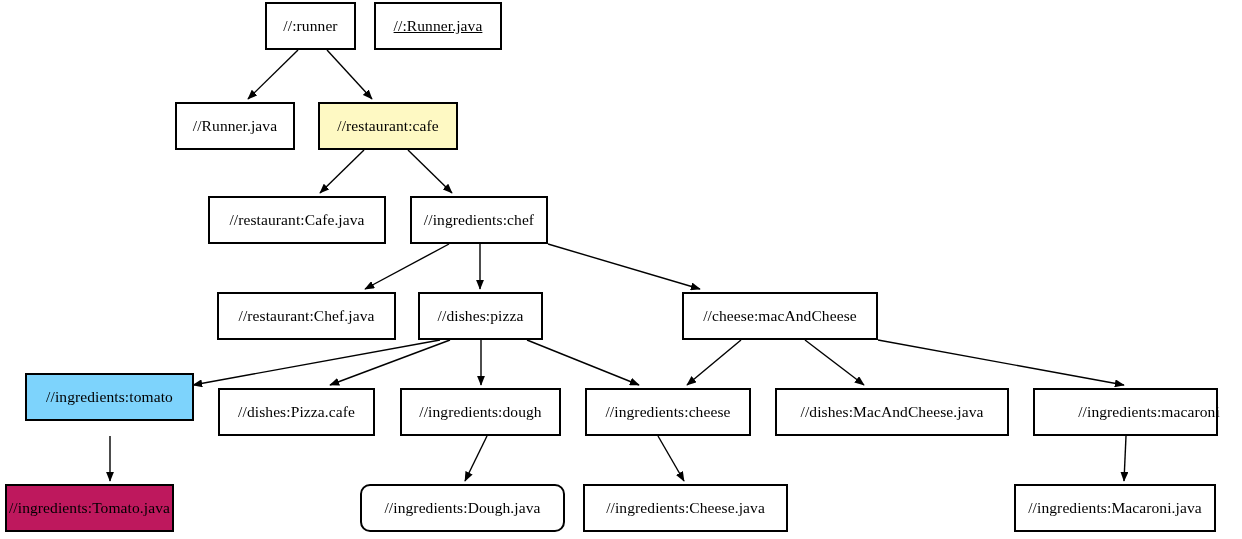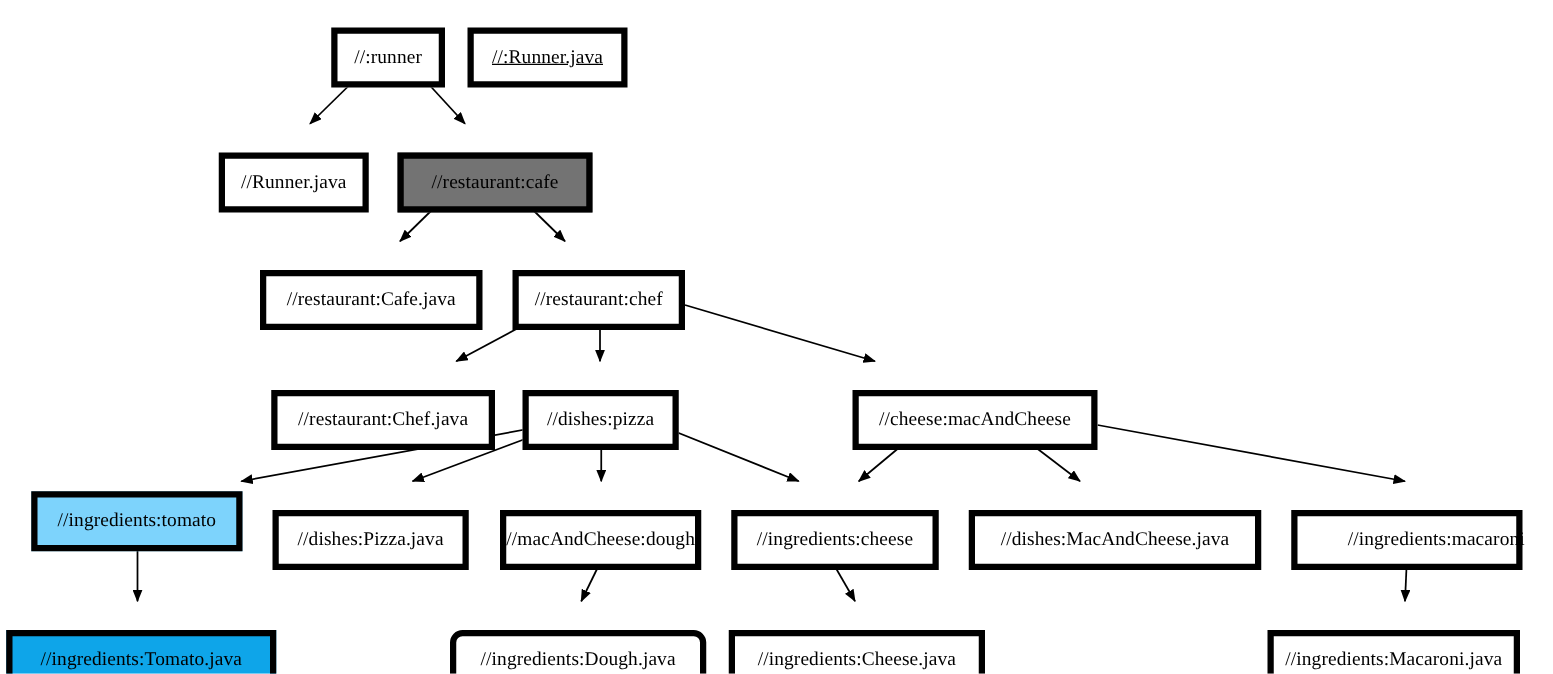--- a/index.html
+++ b/index.html
@@ -19,27 +19,26 @@
     position: absolute;
     left: 0;
     top: 0;
     width: 1242px;
     height: 539px;
     pointer-events: none;
   }
   .graph-node {
     position: absolute;
     box-sizing: border-box;
-    border: 5px solid #f9a8d4;
+    border: 2px solid #f9a8d4;
     background: #ffffff;
     display: flex;
     align-items: center;
     justify-content: center;
     white-space: nowrap;
-    margin-top: 20px;
   }
   .node-label {
     font-family: "Liberation Serif", "DejaVu Serif", serif;
     font-size: 15.5px;
     line-height: 1;
     color: #000000;
     letter-spacing: 0.1px;
   }
 </style>
 </head>
@@ -78,57 +77,57 @@
   <div id="node-group">
       <div class="graph-node" style="left: 265px; top: 2px; width: 91px; height: 48px; background: rgb(255, 255, 255); border-color: rgb(0, 0, 0);">
         <span class="node-label">//:runner</span>
       </div>
       <div class="graph-node" style="left: 374px; top: 2px; width: 128px; height: 48px; background: rgb(255, 255, 255); border-color: rgb(0, 0, 0); text-decoration: underline;">
         <span class="node-label">//:Runner.java</span>
       </div>
       <div class="graph-node" style="left: 175px; top: 102px; width: 120px; height: 48px; background: rgb(255, 255, 255); border-color: rgb(0, 0, 0);">
         <span class="node-label">//Runner.java</span>
       </div>
-      <div class="graph-node" style="left: 318px; top: 102px; width: 156px; height: 48px; background: #737373; border-color: rgb(0, 0, 0);">
+      <div class="graph-node" style="left: 318px; top: 102px; width: 140px; height: 48px; background: #fef9c3; border-color: rgb(0, 0, 0);">
         <span class="node-label">//restaurant:cafe</span>
       </div>
       <div class="graph-node" style="left: 208px; top: 196px; width: 178px; height: 48px; background: rgb(255, 255, 255); border-color: rgb(0, 0, 0);">
         <span class="node-label">//restaurant:Cafe.java</span>
       </div>
       <div class="graph-node" style="left: 410px; top: 196px; width: 138px; height: 48px; background: rgb(255, 255, 255); border-color: rgb(0, 0, 0);">
-        <span class="node-label">//restaurant:chef</span>
+        <span class="node-label">//ingredients:chef</span>
       </div>
       <div class="graph-node" style="left: 217px; top: 292px; width: 179px; height: 48px; background: rgb(255, 255, 255); border-color: rgb(0, 0, 0);">
         <span class="node-label">//restaurant:Chef.java</span>
       </div>
       <div class="graph-node" style="left: 418px; top: 292px; width: 125px; height: 48px; background: rgb(255, 255, 255); border-color: rgb(0, 0, 0);">
         <span class="node-label">//dishes:pizza</span>
       </div>
       <div class="graph-node" style="left: 682px; top: 292px; width: 196px; height: 48px; background: rgb(255, 255, 255); border-color: rgb(0, 0, 0);">
         <span class="node-label">//cheese:macAndCheese</span>
       </div>
       <div class="graph-node" style="left: 25px; top: 373px; width: 169px; height: 48px; background: #7dd3fc; border-color: rgb(0, 0, 0);">
         <span class="node-label">//ingredients:tomato</span>
       </div>
       <div class="graph-node" style="left: 218px; top: 388px; width: 157px; height: 48px; background: rgb(255, 255, 255); border-color: rgb(0, 0, 0);">
-        <span class="node-label">//dishes:Pizza.java</span>
+        <span class="node-label">//dishes:Pizza.cafe</span>
       </div>
       <div class="graph-node" style="left: 400px; top: 388px; width: 161px; height: 48px; background: rgb(255, 255, 255); border-color: rgb(0, 0, 0);">
-        <span class="node-label">//macAndCheese:dough</span>
+        <span class="node-label">//ingredients:dough</span>
       </div>
       <div class="graph-node" style="left: 585px; top: 388px; width: 166px; height: 48px; background: rgb(255, 255, 255); border-color: rgb(0, 0, 0);">
         <span class="node-label">//ingredients:cheese</span>
       </div>
       <div class="graph-node" style="left: 775px; top: 388px; width: 234px; height: 48px; background: rgb(255, 255, 255); border-color: rgb(0, 0, 0);">
         <span class="node-label">//dishes:MacAndCheese.java</span>
       </div>
       <div class="graph-node" style="left: 1033px; top: 388px; width: 185px; height: 48px; background: rgb(255, 255, 255); border-color: rgb(0, 0, 0); padding-left: 47px;">
         <span class="node-label">//ingredients:macaroni</span>
       </div>
-      <div class="graph-node" style="left: 5px; top: 484px; width: 216px; height: 48px; background: #0ea5e9; border-color: rgb(0, 0, 0);">
+      <div class="graph-node" style="left: 5px; top: 484px; width: 169px; height: 48px; background: #be185d; border-color: rgb(0, 0, 0);">
         <span class="node-label">//ingredients:Tomato.java</span>
       </div>
       <div class="graph-node" style="left: 360px; top: 484px; width: 205px; height: 48px; background: rgb(255, 255, 255); border-color: rgb(0, 0, 0); border-radius: 10px;">
         <span class="node-label">//ingredients:Dough.java</span>
       </div>
       <div class="graph-node" style="left: 583px; top: 484px; width: 205px; height: 48px; background: rgb(255, 255, 255); border-color: rgb(0, 0, 0);">
         <span class="node-label">//ingredients:Cheese.java</span>
       </div>
       <div class="graph-node" style="left: 1014px; top: 484px; width: 202px; height: 48px; background: rgb(255, 255, 255); border-color: rgb(0, 0, 0);">
         <span class="node-label">//ingredients:Macaroni.java</span>

